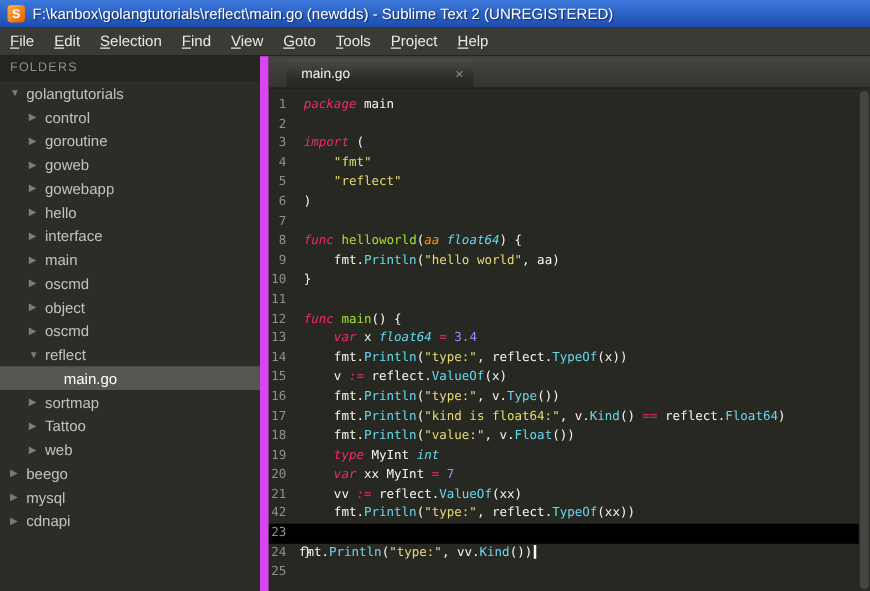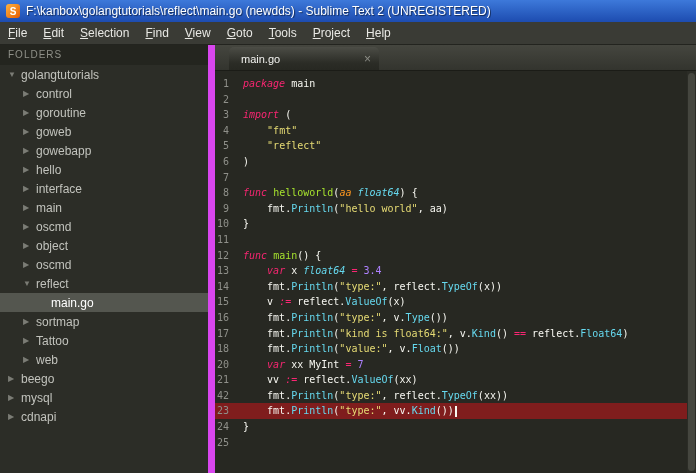--- a/index.html
+++ b/index.html
@@ -58,21 +58,21 @@
     background:linear-gradient(#4c4d46,#2b2c26 70%,#272822);
     display:flex; align-items:center; padding:0 8px 0 12px;
     color:#f2f2ef; font-size:11px;
   }
   .tab-close { margin-left:auto; color:#8c8d86; font-size:12px; cursor:default; }
   .code-pane {
     flex:1; padding-top:5px; overflow:hidden;
     font-family:"DejaVu Sans Mono",monospace; font-size:10px;
   }
   .code-line { display:flex; height:15.6px; line-height:15.6px; white-space:pre; }
-  .code-line.active { background:#7f1d1d; }
+  .code-line.active { background:#000000;flex-direction:column; }
   .ln { width:28px; flex:none; text-align:right; padding-right:14px; color:#8f908a; }
   .code { white-space:pre; }
   .c-kw   { color:#f92672;font-style:italic; }
   .c-str  { color:#e6db74; }
   .c-fn   { color:#66d9ef; }
   .c-type { color:#66d9ef; font-style:italic; }
   .c-num  { color:#ae81ff; }
   .c-decl { color:#a6e22e; }
   .c-param{ color:#fd971f; font-style:italic; }
   .c-pl   { color:#f8f8f2; }
@@ -205,20 +205,21 @@
           <div class="code-line"><span class="ln">9</span><span class="code"><span class="c-pl">    fmt.</span><span class="c-fn">Println</span><span class="c-pl">(</span><span class="c-str">"hello world"</span><span class="c-pl">, aa)</span></span></div>
           <div class="code-line"><span class="ln">10</span><span class="code"><span class="c-pl">}</span></span></div>
           <div class="code-line"><span class="ln">11</span><span class="code"></span></div>
           <div class="code-line"><span class="ln">12</span><span class="code"><span class="c-kw">func</span><span class="c-pl"> </span><span class="c-decl">main</span><span class="c-pl">() {</span></span></div>
           <div class="code-line"><span class="ln">13</span><span class="code"><span class="c-pl">    </span><span class="c-kw">var</span><span class="c-pl"> x </span><span class="c-type">float64</span><span class="c-pl"> </span><span class="c-kw">=</span><span class="c-pl"> </span><span class="c-num">3.4</span></span></div>
           <div class="code-line"><span class="ln">14</span><span class="code"><span class="c-pl">    fmt.</span><span class="c-fn">Println</span><span class="c-pl">(</span><span class="c-str">"type:"</span><span class="c-pl">, reflect.</span><span class="c-fn">TypeOf</span><span class="c-pl">(x))</span></span></div>
           <div class="code-line"><span class="ln">15</span><span class="code"><span class="c-pl">    v </span><span class="c-kw">:=</span><span class="c-pl"> reflect.</span><span class="c-fn">ValueOf</span><span class="c-pl">(x)</span></span></div>
           <div class="code-line"><span class="ln">16</span><span class="code"><span class="c-pl">    fmt.</span><span class="c-fn">Println</span><span class="c-pl">(</span><span class="c-str">"type:"</span><span class="c-pl">, v.</span><span class="c-fn">Type</span><span class="c-pl">())</span></span></div>
           <div class="code-line"><span class="ln">17</span><span class="code"><span class="c-pl">    fmt.</span><span class="c-fn">Println</span><span class="c-pl">(</span><span class="c-str">"kind is float64:"</span><span class="c-pl">, v.</span><span class="c-fn">Kind</span><span class="c-pl">() </span><span class="c-kw">==</span><span class="c-pl"> reflect.</span><span class="c-fn">Float64</span><span class="c-pl">)</span></span></div>
           <div class="code-line"><span class="ln">18</span><span class="code"><span class="c-pl">    fmt.</span><span class="c-fn">Println</span><span class="c-pl">(</span><span class="c-str">"value:"</span><span class="c-pl">, v.</span><span class="c-fn">Float</span><span class="c-pl">())</span></span></div>
+          <div class="code-line"><span class="ln">19</span><span class="code"><span class="c-pl">    </span><span class="c-kw">type</span><span class="c-pl"> MyInt </span><span class="c-type">int</span></span></div>
           <div class="code-line"><span class="ln">20</span><span class="code"><span class="c-pl">    </span><span class="c-kw">var</span><span class="c-pl"> xx MyInt </span><span class="c-kw">=</span><span class="c-pl"> </span><span class="c-num">7</span></span></div>
           <div class="code-line"><span class="ln">21</span><span class="code"><span class="c-pl">    vv </span><span class="c-kw">:=</span><span class="c-pl"> reflect.</span><span class="c-fn">ValueOf</span><span class="c-pl">(xx)</span></span></div>
           <div class="code-line"><span class="ln">42</span><span class="code"><span class="c-pl">    fmt.</span><span class="c-fn">Println</span><span class="c-pl">(</span><span class="c-str">"type:"</span><span class="c-pl">, reflect.</span><span class="c-fn">TypeOf</span><span class="c-pl">(xx))</span></span></div>
           <div class="code-line active"><span class="ln">23</span><span class="code"><span class="c-pl">    fmt.</span><span class="c-fn">Println</span><span class="c-pl">(</span><span class="c-str">"type:"</span><span class="c-pl">, vv.</span><span class="c-fn">Kind</span><span class="c-pl">())</span><span class="caret"></span></span></div>
           <div class="code-line"><span class="ln">24</span><span class="code"><span class="c-pl">}</span></span></div>
           <div class="code-line"><span class="ln">25</span><span class="code"></span></div>
         </div>
       <div class="scrollbar">
         <div class="scroll-thumb"></div>
       </div>

